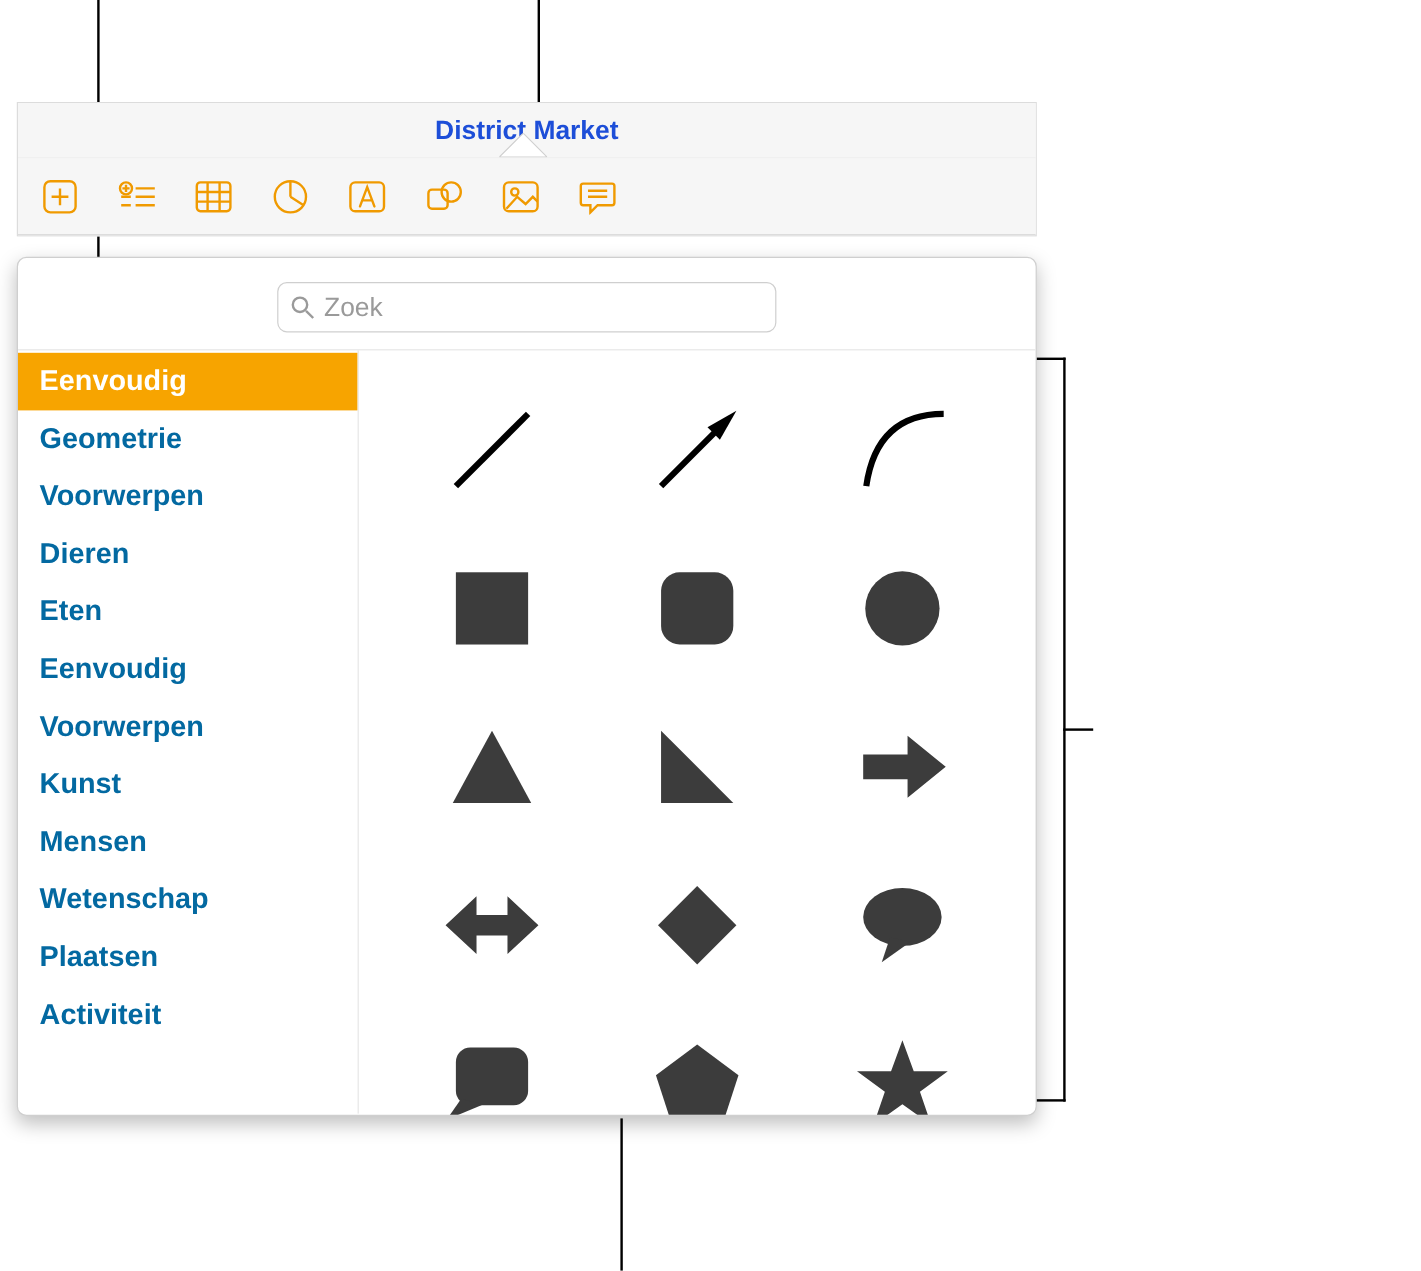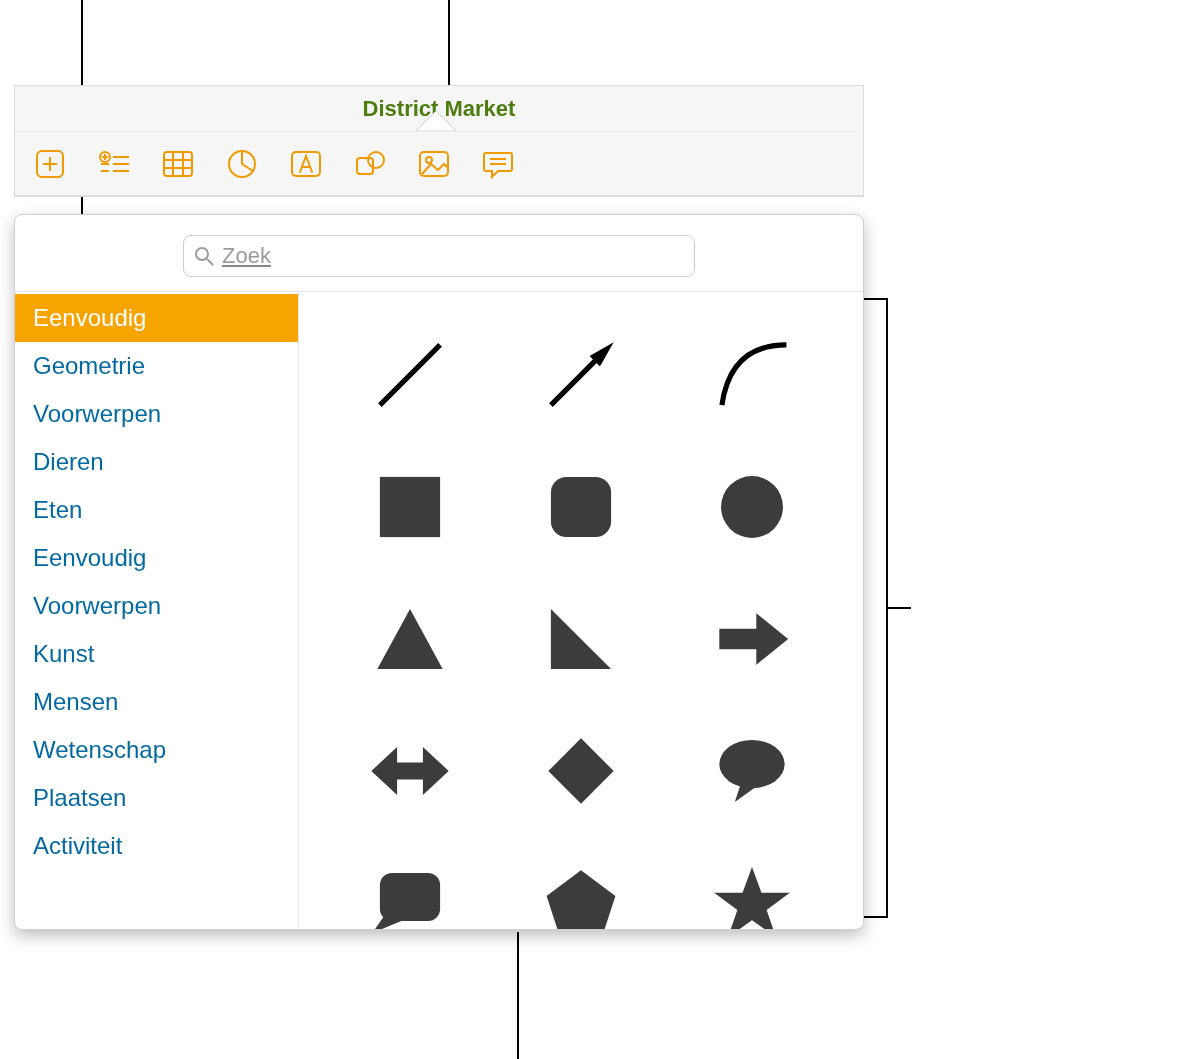--- a/index.html
+++ b/index.html
@@ -19,21 +19,21 @@
       background: #fff;
     }
     .titlebar {
       height: 46px;
       background: #f6f6f6;
       display: flex;
       align-items: center;
       justify-content: center;
       font-weight: 700;
       font-size: 22px;
-      color: #4d7c0f;
+      color: #1d4ed8;
       border-bottom: 1px solid #eee;
     }
     .toolbar {
       height: 64px;
       background: #f6f6f6;
       display: flex;
       align-items: center;
       gap: 22px;
       padding: 0 14px;
       border-bottom: 1px solid #dcdcdc;
@@ -71,49 +71,49 @@
       border-radius: 8px;
       overflow: hidden;
     }
     .search-wrap {
       padding: 20px 0 14px;
       display: flex;
       justify-content: center;
       border-bottom: 1px solid #e6e6e6;
     }
     .search {
-      width: 512px;
+      width: 416px;
       height: 42px;
       border: 1px solid #cfcfcf;
       border-radius: 8px;
       display: flex;
       align-items: center;
       padding: 0 10px;
       color: #888;
       font-size: 22px;
       background: #fff;
-      text-decoration: underline;
     }
     .search svg { margin-right: 8px; flex: none; }
     .search input {
       border: none;
       outline: none;
       font-size: 22px;
       width: 100%;
       color: #333;
       background: transparent;
     }
     .search input::placeholder { color: #9a9a9a; }
 
     .body { display: flex; height: calc(100% - 78px); }
     .sidebar {
       width: 284px;
       border-right: 1px solid #e6e6e6;
       overflow: hidden;
       padding-top: 2px;
+      font-weight: bold;
     }
     .cat {
       font-size: 24px;
       color: #0369a1;
       padding: 10px 18px;
       cursor: pointer;
       white-space: nowrap;
     }
     .cat.active {
       background: #f7a400;

